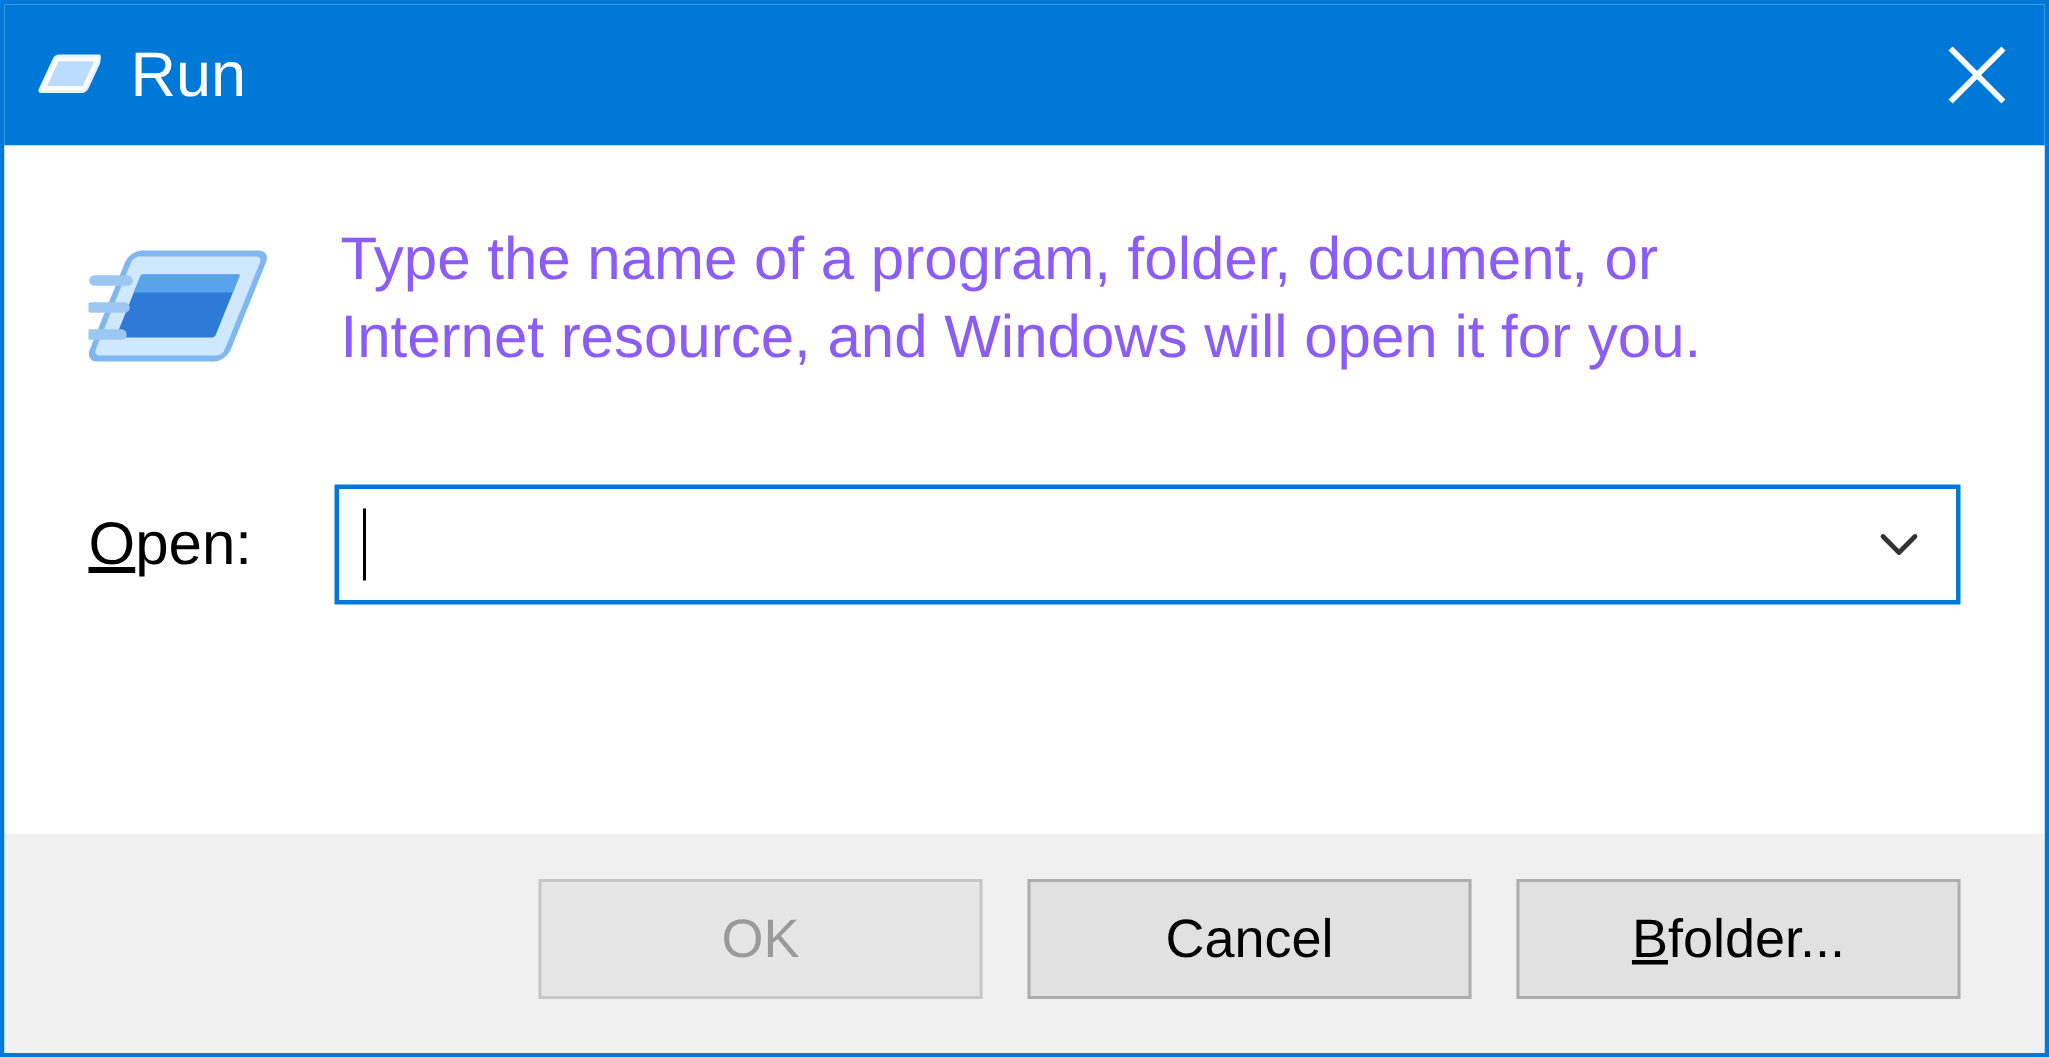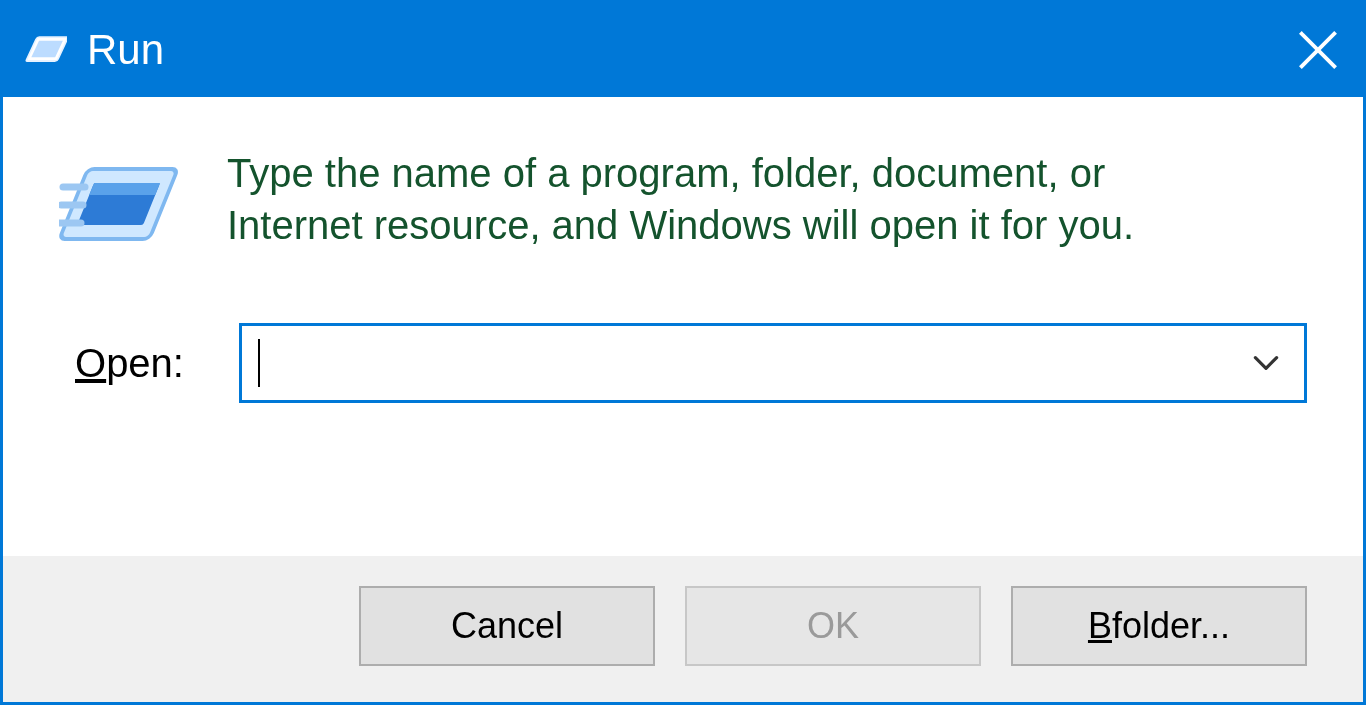--- a/index.html
+++ b/index.html
@@ -51,34 +51,33 @@
     }
     .big-icon {
       width: 120px; height: 120px;
       flex: 0 0 auto;
       margin-right: 48px;
       margin-top: 4px;
     }
     .description {
       font-size: 40px;
       line-height: 1.3;
-      color: #14532d;
+      color: #8b5cf6;
       max-width: 1020px;
     }
     .row2 {
       margin-top: 52px;
       display: flex;
       align-items: center;
     }
     .open-label {
       font-size: 40px;
       color: #000;
       width: 164px;
       flex: 0 0 auto;
-      margin-left: 16px;
     }
     .open-label .ul { text-decoration: underline; }
     .combo {
       flex: 1 1 auto;
       height: 80px;
       border: 3px solid #0078d7;
       display: flex;
       align-items: center;
       padding: 0 10px;
       position: relative;
@@ -183,24 +182,24 @@
           <svg viewBox="0 0 32 32" width="34" height="34">
             <polyline points="6,11 16,21 26,11" fill="none" stroke="#333" stroke-width="3" stroke-linecap="round" stroke-linejoin="round"></polyline>
           </svg>
         </div>
       </div>
     </div>
 
   </div>
 
   <div class="button-row-bg">
+    <div class="btn disabled">
+      <span>OK</span>
+    </div>
     <div class="btn">
       <span>Cancel</span>
     </div>
-    <div class="btn disabled">
-      <span>OK</span>
-    </div>
     <div class="btn">
       <span><span class="ul">B</span><span>folder...</span></span>
     </div>
   </div>
 
 </div>
 
 </body></html>

